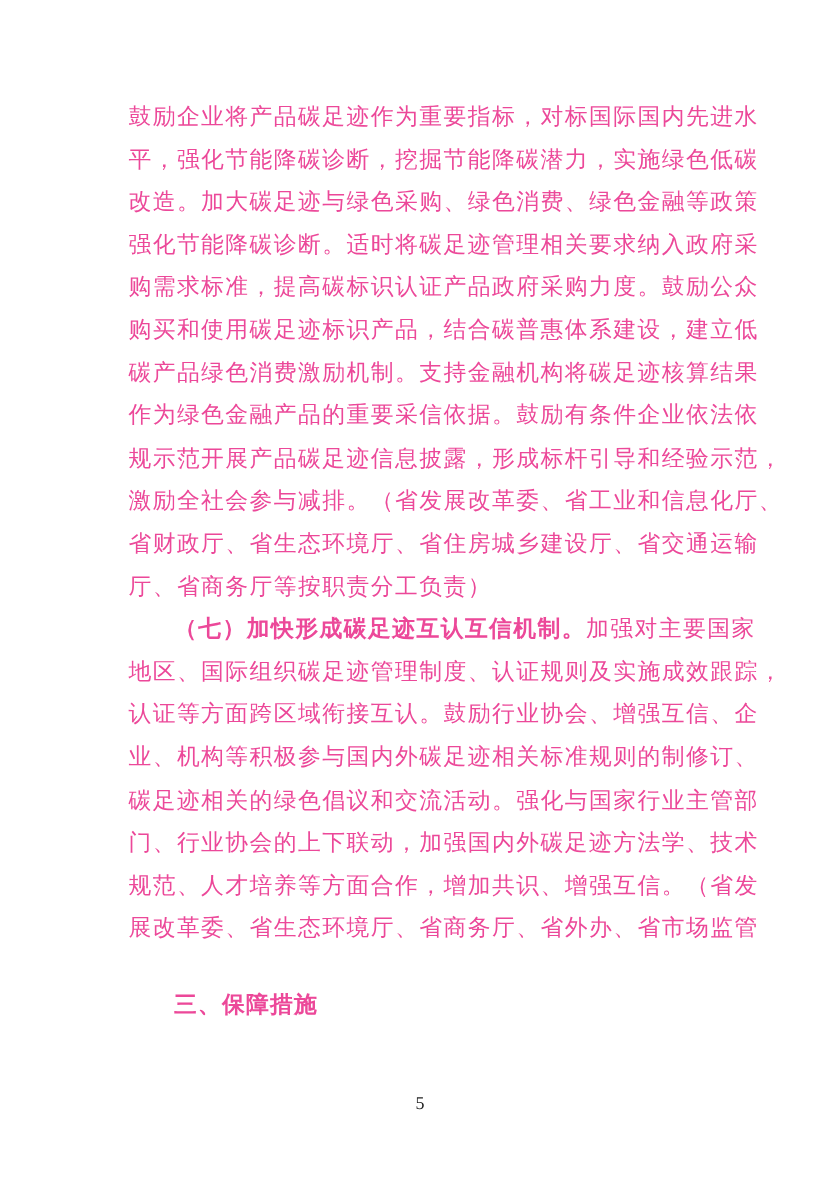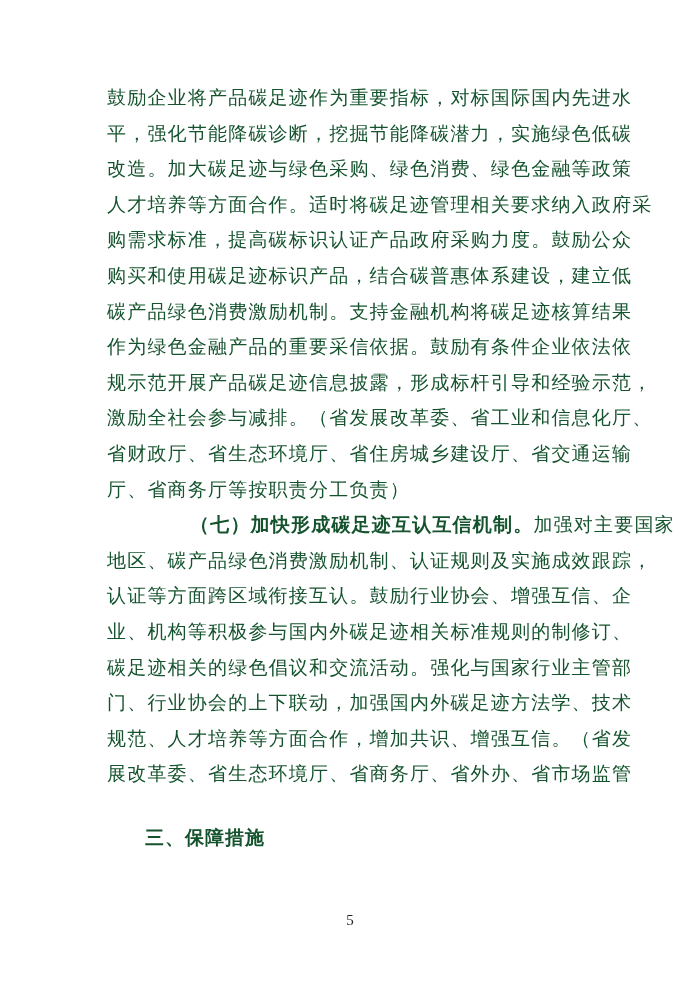--- a/index.html
+++ b/index.html
@@ -3,62 +3,62 @@
 <meta charset="utf-8">
 <style>
   html, body { margin: 0; padding: 0; background: #ffffff; }
   body { width: 700px; height: 989px; position: relative; overflow: hidden; }
   .page {
     position: absolute; left: 0; top: 0; width: 700px; height: 989px; background: #ffffff;
   }
   .text-block {
     position: absolute; left: 107px; top: 80px; width: 488px;
     font-family: "DejaVu Serif", "Liberation Serif", serif;
-    color: #14532d;
+    color: #ec4899;
   }
   .line {
     height: 35.6px; line-height: 35.6px;
     font-size: 19px; white-space: nowrap;
     text-align: justify; text-align-last: justify;
     letter-spacing: 1.2px;
   }
   .line.last { text-align-last: left; }
   .line.indent { padding-left: 38px; }
-  .bold { font-weight: bold; margin-left: 45px; }
+  .bold { font-weight: bold; }
   .heading {
     font-family: "DejaVu Sans", "Liberation Sans", sans-serif;
     font-weight: bold; font-size: 19px; letter-spacing: 1px;
     text-align-last: left;
     margin-top: 28px;
   }
   .page-number {
     position: absolute; top: 912px; left: 0; width: 700px; text-align: center;
     font-family: "Liberation Serif", "DejaVu Serif", serif; font-size: 15px; color: #222;
   }
 </style>
 </head>
 <body>
 
 <div class="page">
   <div class="text-block">
     <div class="line">鼓励企业将产品碳足迹作为重要指标，对标国际国内先进水</div>
     <div class="line">平，强化节能降碳诊断，挖掘节能降碳潜力，实施绿色低碳</div>
     <div class="line">改造。加大碳足迹与绿色采购、绿色消费、绿色金融等政策</div>
-    <div class="line">人才培养等方面合作。适时将碳足迹管理相关要求纳入政府采</div>
+    <div class="line">强化节能降碳诊断。适时将碳足迹管理相关要求纳入政府采</div>
     <div class="line">购需求标准，提高碳标识认证产品政府采购力度。鼓励公众</div>
     <div class="line">购买和使用碳足迹标识产品，结合碳普惠体系建设，建立低</div>
     <div class="line">碳产品绿色消费激励机制。支持金融机构将碳足迹核算结果</div>
     <div class="line">作为绿色金融产品的重要采信依据。鼓励有条件企业依法依</div>
     <div class="line">规示范开展产品碳足迹信息披露，形成标杆引导和经验示范，</div>
     <div class="line">激励全社会参与减排。（省发展改革委、省工业和信息化厅、</div>
     <div class="line">省财政厅、省生态环境厅、省住房城乡建设厅、省交通运输</div>
     <div class="line last">厅、省商务厅等按职责分工负责）</div>
 
     <div class="line indent"><span class="bold">（七）加快形成碳足迹互认互信机制。</span><span>加强对主要国家</span></div>
-    <div class="line">地区、碳产品绿色消费激励机制、认证规则及实施成效跟踪，</div>
+    <div class="line">地区、国际组织碳足迹管理制度、认证规则及实施成效跟踪，</div>
     <div class="line">认证等方面跨区域衔接互认。鼓励行业协会、增强互信、企</div>
     <div class="line">业、机构等积极参与国内外碳足迹相关标准规则的制修订、</div>
     <div class="line">碳足迹相关的绿色倡议和交流活动。强化与国家行业主管部</div>
     <div class="line">门、行业协会的上下联动，加强国内外碳足迹方法学、技术</div>
     <div class="line">规范、人才培养等方面合作，增加共识、增强互信。（省发</div>
     <div class="line">展改革委、省生态环境厅、省商务厅、省外办、省市场监管</div>
 
     <div class="line indent heading">三、保障措施</div>
   </div>
   <div class="page-number">5</div>

